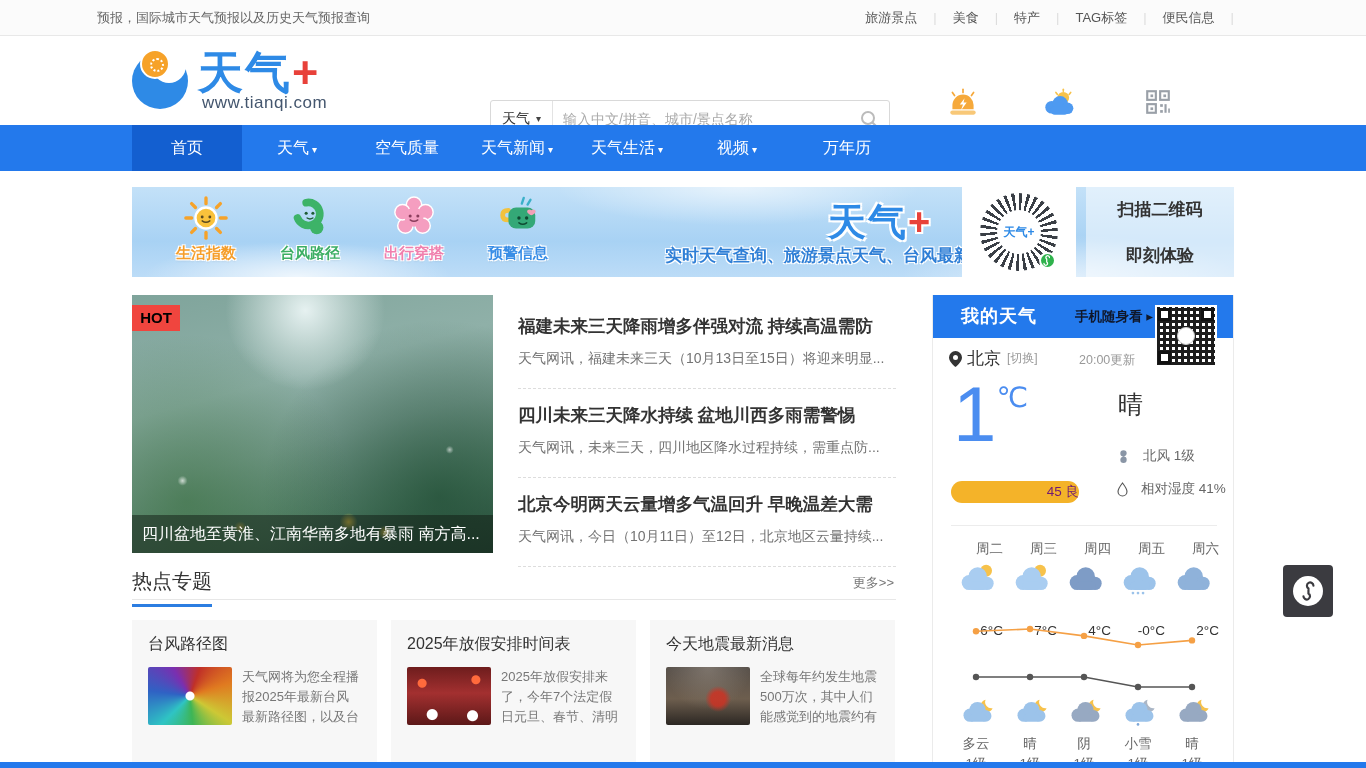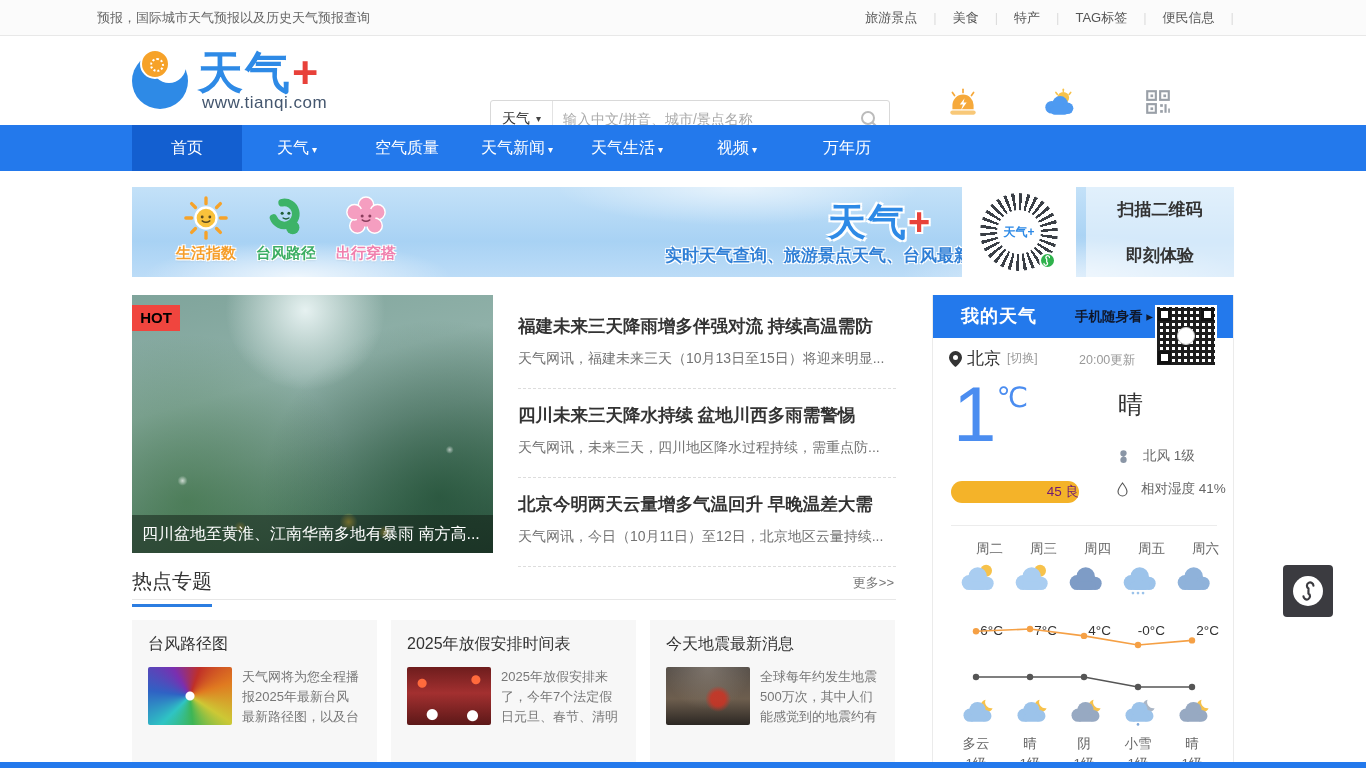--- a/index.html
+++ b/index.html
@@ -44,21 +44,21 @@
   .nav-item.active{background:#135fd0;}
   .nav-item .car{font-size:10px;margin-left:3px;}
 
   
   .banner{position:absolute;left:132px;top:187px;width:1102px;height:90px;overflow:hidden;cursor:pointer;
     background:
       radial-gradient(ellipse 220px 50px at 15% 100%, rgba(255,255,255,.75), transparent 70%),
       radial-gradient(ellipse 260px 55px at 55% 0%, rgba(255,255,255,.6), transparent 70%),
       radial-gradient(ellipse 240px 60px at 85% 100%, rgba(255,255,255,.55), transparent 70%),
       linear-gradient(180deg,#c3e1f8 0%,#a8d2f4 60%,#bcdcf7 100%);}
-  .features{position:absolute;left:34px;top:8px;display:flex;}
+  .features{position:absolute;left:34px;top:8px;display:flex;gap:24px;}
   .feature{width:80px;text-align:center;}
   .feature .ficon{width:46px;height:46px;margin:0 auto;}
   .feature .flabel{margin-top:3px;font-size:15px;font-weight:bold;
     text-shadow:-1px -1px 0 #fff,1px -1px 0 #fff,-1px 1px 0 #fff,1px 1px 0 #fff,0 2px 2px rgba(0,0,0,.08);}
   .f-orange{color:#f59e2b}.f-green{color:#3cae64}.f-pink{color:#f080ae}.f-blue{color:#3a8ee6}
   .banner-logo{position:absolute;left:568px;top:10px;width:360px;text-align:center;}
   .banner-logo .blg{font-size:38px;font-weight:bold;color:#2e8ae6;letter-spacing:2px;
     text-shadow:-2px -2px 0 #fff,2px -2px 0 #fff,-2px 2px 0 #fff,2px 2px 0 #fff;}
   .banner-logo .bplus{color:#e8413a;}
   .banner-sub{position:absolute;left:443px;top:57px;width:520px;text-align:center;font-size:17px;font-weight:bold;color:#2f7fd6;
@@ -303,20 +303,37 @@
                 <circle cx="12" cy="18" r="8"></circle>
               </g>
               <circle cx="24" cy="23" r="10" fill="#f59ec0"></circle>
               <circle cx="20" cy="22" r="1.6" fill="#8a3d5c"></circle>
               <circle cx="28" cy="22" r="1.6" fill="#8a3d5c"></circle>
               <path d="M20 26q4 3 8 0" stroke="#8a3d5c" stroke-width="1.5" fill="none" stroke-linecap="round"></path>
             </svg>
         </div>
         <div class="flabel f-pink">出行穿搭</div>
       </div>
+      <div class="feature">
+        <div class="ficon">
+          <svg viewBox="0 0 48 48">
+              <g stroke="#3bb0c9" stroke-width="2.5" stroke-linecap="round">
+                <line x1="30" y1="3" x2="28" y2="9"></line>
+                <line x1="37" y1="5" x2="34" y2="10"></line>
+              </g>
+              <path d="M14 16q-6 0-6 5t6 5" fill="none" stroke="#f2c23e" stroke-width="5" stroke-linecap="round"></path>
+              <rect x="14" y="13" width="28" height="22" rx="8" fill="#34a877"></rect>
+              <circle cx="25" cy="24" r="1.8" fill="#0f4a32"></circle>
+              <circle cx="33" cy="24" r="1.8" fill="#0f4a32"></circle>
+              <path d="M25 29q4 3 8 0" stroke="#0f4a32" stroke-width="1.6" fill="none" stroke-linecap="round"></path>
+              <path d="M38 16c1.5-1.8 4.5-1 4.5 1.2 0 1.8-2.7 3.3-4.5 4-1.8-.7-4.5-2.2-4.5-4 0-2.2 3-3 4.5-1.2z" fill="#f2a0b8"></path>
+            </svg>
+        </div>
+        <div class="flabel f-blue">预警信息</div>
+      </div>
     </div>
     <div class="banner-logo">
       <span class="blg"><span>天气</span><span class="bplus">+</span></span>
     </div>
     <div class="banner-sub">实时天气查询、旅游景点天气、台风最新消息</div>
     <div class="banner-qr">
       <div class="bqr-circle">
         <div class="bqr-inner">天气+</div>
         <div class="bqr-wx">
           <svg width="9" height="11" viewBox="0 0 10 14">

